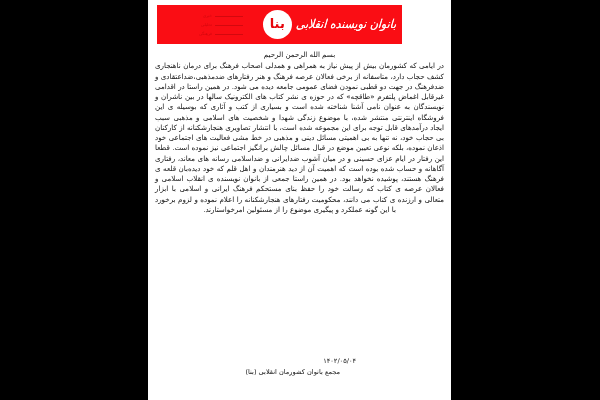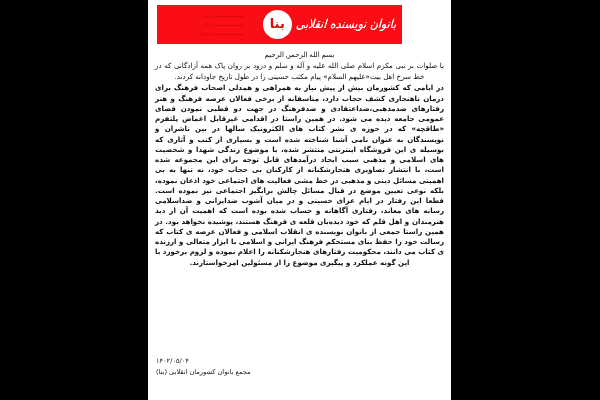--- a/index.html
+++ b/index.html
@@ -127,37 +127,36 @@
     color: #121212;
     font-size: 7.1px;
     line-height: 10.25px;
     font-family: "DejaVu Sans", "Liberation Sans", sans-serif;
   }
   .basmala {
     text-align: center;
     margin: 0 0 1px 0;
     font-size: 7.1px;
     letter-spacing: .2px;
-    font-family: Liberation Serif, serif;
   }
   .para {
     margin: 0 0 0 0;
     text-align: justify;
     text-align-last: center;
   }
   .para + .para { margin-top: 1.5px; font-weight: bold; }
 
   
   #footer {
     position: absolute;
     left: 8px;
     top: 356px;
     width: 200px;
     direction: rtl;
-    text-align: left;
+    text-align: right;
     color: #121212;
     font-size: 6.6px;
     line-height: 11px;
   }
   #footer .date { display: block; letter-spacing: .1px; }
   #footer .sign { display: block; padding-right: 16px; }
 </style>
 </head>
 <body>
 
@@ -186,21 +185,20 @@
         <div id="logo-badge">
           <span>بنا</span>
         </div>
         <div id="logo-script">بانوان نویسنده انقلابی</div>
       </div>
 
     </div>
 
     <div id="body">
       <p class="basmala">بسم الله الرحمن الرحیم</p>
-      <p class="para">با صلوات بر نبی مکرم اسلام صلی الله علیه و آله و سلم و درود بر روان پاک همه آزادگانی که در خط سرخ اهل بیت«علیهم السلام» پیام مکتب حسینی را در طول تاریخ جاودانه کردند.</p>
       <p class="para">در ایامی که کشورمان بیش از پیش نیاز به همراهی و همدلی اصحاب فرهنگ برای درمان ناهنجاری کشف حجاب دارد، متاسفانه از برخی فعالان عرصه فرهنگ و هنر رفتارهای ضدمذهبی،ضداعتقادی و ضدفرهنگ در جهت دو قطبی نمودن فضای عمومی جامعه دیده می شود. در همین راستا در اقدامی غیرقابل اغماض پلتفرم «طاقچه» که در حوزه ی نشر کتاب های الکترونیک سالها در بین ناشران و نویسندگان به عنوان نامی آشنا شناخته شده است و بسیاری از کتب و آثاری که بوسیله ی این فروشگاه اینترنتی منتشر شده، با موضوع زندگی شهدا و شخصیت های اسلامی و مذهبی سبب ایجاد درآمدهای قابل توجه برای این مجموعه شده است، با انتشار تصاویری هنجارشکنانه از کارکنان بی حجاب خود، نه تنها به بی اهمیتی مسائل دینی و مذهبی در خط مشی فعالیت های اجتماعی خود اذعان نموده، بلکه نوعی تعیین موضع در قبال مسائل چالش برانگیز اجتماعی نیز نموده است. قطعا این رفتار در ایام عزای حسینی و در میان آشوب ضدایرانی و ضداسلامی رسانه های معاند، رفتاری آگاهانه و حساب شده بوده است که اهمیت آن از دید هنرمندان و اهل قلم که خود دیده‌بان قلعه ی فرهنگ هستند، پوشیده نخواهد بود. در همین راستا جمعی از بانوان نویسنده ی انقلاب اسلامی و فعالان عرصه ی کتاب که رسالت خود را حفظ بنای مستحکم فرهنگ ایرانی و اسلامی با ابزار متعالی و ارزنده ی کتاب می دانند، محکومیت رفتارهای هنجارشکنانه را اعلام نموده و لزوم برخورد با این گونه عملکرد و پیگیری موضوع را از مسئولین امرخواستارند.</p>
     </div>
 
     <div id="footer">
       <span class="date">۱۴۰۲/۰۵/۰۴</span>
       <span class="sign">مجمع بانوان کشورمان انقلابی (بنا)</span>
     </div>
 
   </div>
 </div>

